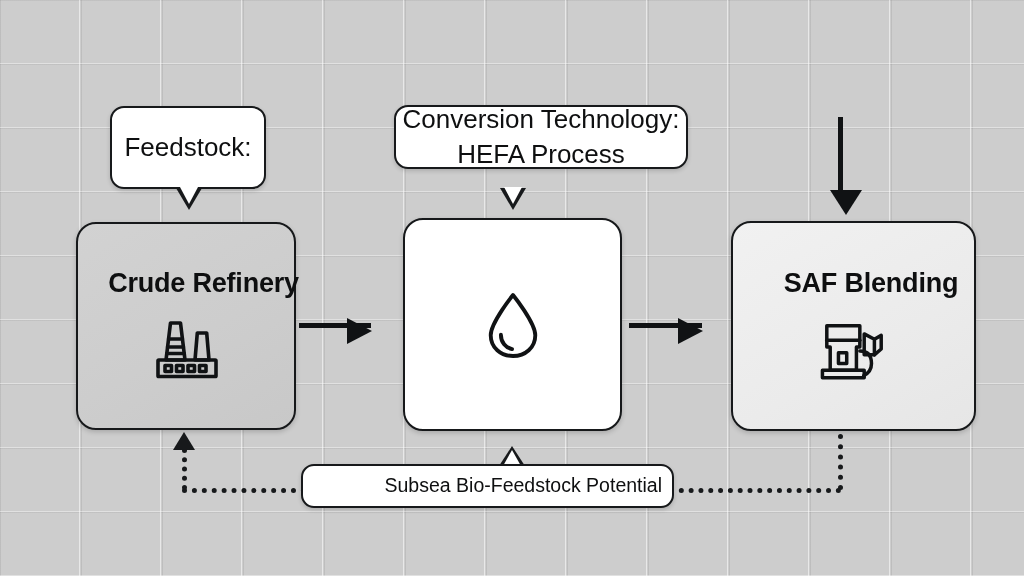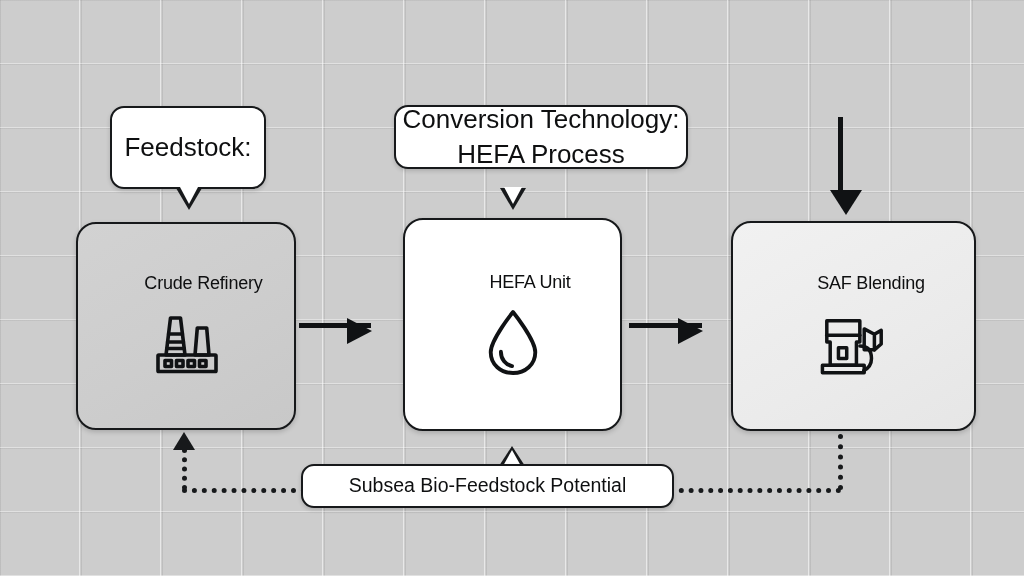--- a/index.html
+++ b/index.html
@@ -39,22 +39,22 @@
     box-sizing: border-box;
     border: 2.6px solid #16181a;
     border-radius: 20px;
     display: flex;
     flex-direction: column;
     align-items: center;
     justify-content: center;
     box-shadow: 0 2px 5px rgba(0,0,0,0.18);
   }
   .node .node-label {
-    font-size: 18px;
-    font-weight: 400;
+    font-size: 27px;
+    font-weight: 700;
     color: #0e0f10;
     letter-spacing: -0.2px;
     line-height: 1;
     margin-bottom: 16px;
     white-space: nowrap;
     margin-left: 35px;
   }
   .node .node-icon {
     width: 74px;
     height: 70px;
@@ -135,20 +135,21 @@
   #callout-feedstock { left: 110px; top: 106px; width: 156px; height: 83px; }
   #tail-feedstock    { left: 176px; top: 188px; }
 
   #callout-conversion { left: 394px; top: 105px; width: 294px; height: 64px; }
   #tail-conversion    { left: 500px; top: 188px; }
 
   #callout-subsea {
     left: 301px; top: 464px; width: 373px; height: 44px;
     font-size: 19.5px; border-radius: 13px; padding: 4px 10px;
     justify-content: center;
+    align-items: flex-end;
   }
   #tail-subsea { left: 499px; top: 446px; }
 
   
   .arrow-h {
     position: absolute;
     height: 0;
     border-top: 5.5px solid #101214;
   }
   .arrow-h::after {
@@ -236,21 +237,20 @@
 
         <rect x="15" y="49.5" width="6.5" height="6"></rect>
         <rect x="26.5" y="49.5" width="6.5" height="6"></rect>
         <rect x="38" y="49.5" width="6.5" height="6"></rect>
         <rect x="49.5" y="49.5" width="6.5" height="6"></rect>
       </svg>
     </div>
   </div>
 
   <div class="node" id="node-hefa">
-    <div class="node-label">HEFA Unit</div>
     <div class="node-icon">
       <svg viewBox="0 0 64 72" width="62" height="70" fill="none" stroke="#101214" stroke-width="4" stroke-linejoin="round" stroke-linecap="round">
         <path d="M32 5 C32 5 55 33.5 55 46.5 C55 59.2 44.7 68 32 68 C19.3 68 9 59.2 9 46.5 C9 33.5 32 5 32 5 Z"></path>
         <path d="M19.5 46 C19.5 54 24.5 59.5 31 60.8" stroke-width="4"></path>
       </svg>
     </div>
   </div>
 
   <div class="node" id="node-saf">
     <div class="node-label">SAF Blending</div>

